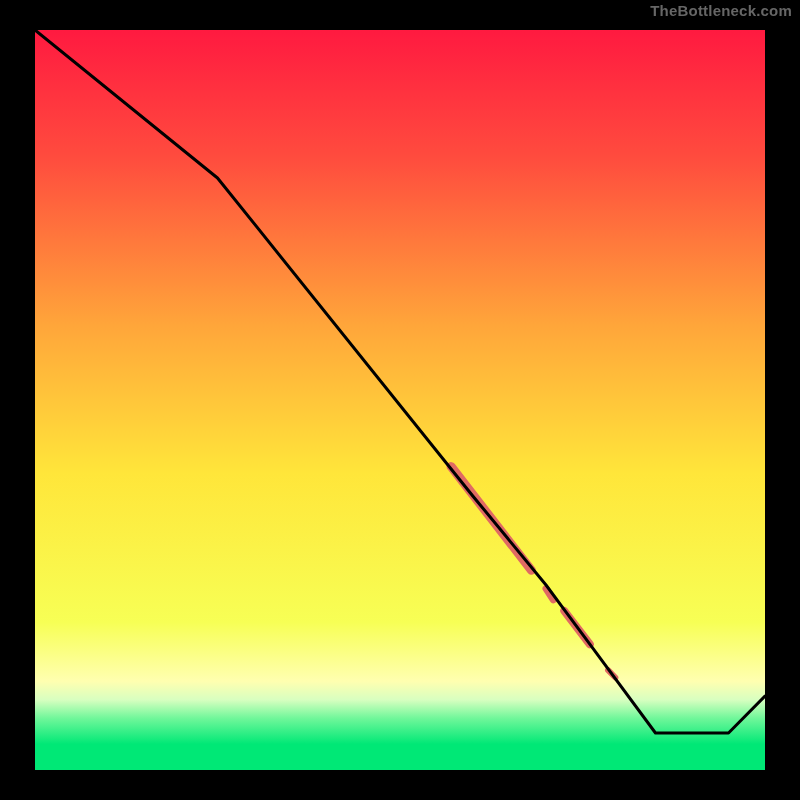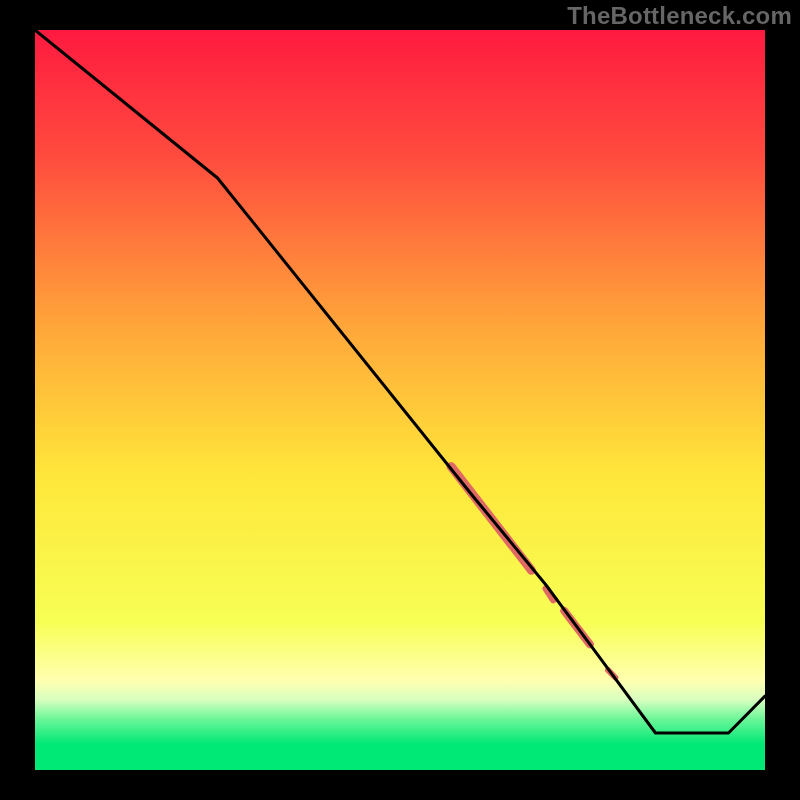--- a/index.html
+++ b/index.html
@@ -14,21 +14,21 @@
   .frame {
     position: relative;
     width: 800px;
     height: 800px;
     background: #000;
   }
   .watermark {
     position: absolute;
     top: 2px;
     right: 8px;
-    font-size: 24px;
+    font-size: 15px;
     font-weight: 600;
     color: #666;
     letter-spacing: 0.2px;
     z-index: 10;
   }
   .plot-area {
     position: absolute;
     left: 35px;
     top: 30px;
     width: 730px;

